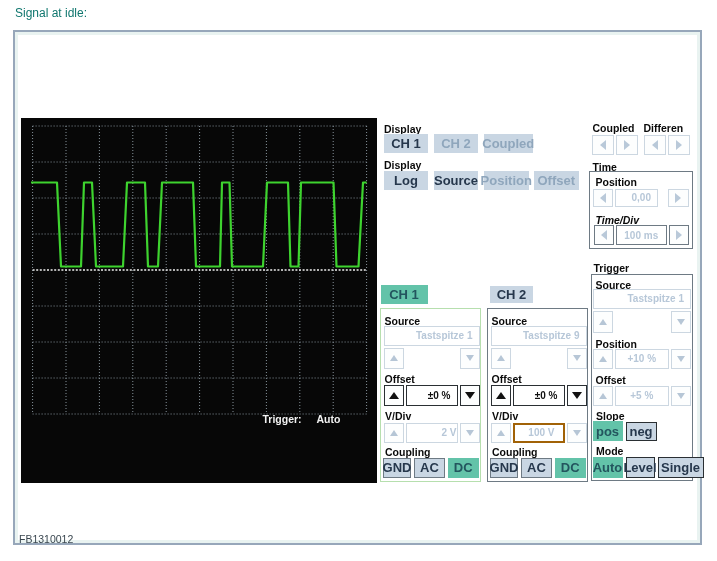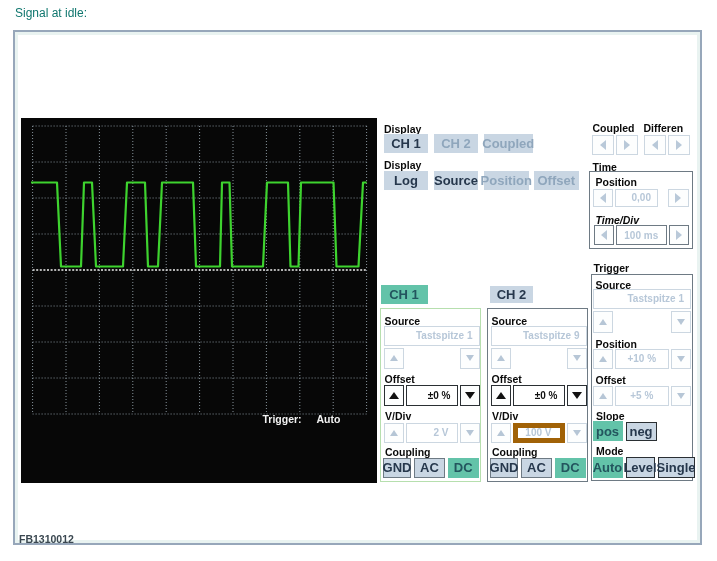--- a/index.html
+++ b/index.html
@@ -100,21 +100,21 @@
     <div class="tu" style=""></div>
   </div>
 <div class="a fld" style="left:406.0px;top:384.5px;width:51.5px;height:21px;border:1px solid #2a2f33;color:#111;justify-content:flex-end;padding-right:6px;">±0 %</div>
 <div class="a" style="left:459.5px;top:384.5px;width:20px;height:21px;border:1px solid #2a2f33;background:#fdfefe;display:flex;align-items:center;justify-content:center;">
     <div class="td" style=""></div>
   </div>
 <div class="a lbl" style="left:385.0px;top:411px;">V/Div</div>
 <div class="a" style="left:384.0px;top:423px;width:20px;height:19.5px;border:1px solid #ccd7e1;background:#fdfefe;display:flex;align-items:center;justify-content:center;">
     <div class="tu dis" style=""></div>
   </div>
-<div class="a fld" style="left:406.0px;top:423px;width:51.5px;height:19.5px;border:1px solid #ccd7e1;color:#b7c7d8;justify-content:flex-end;padding-right:8px;">2 V</div>
+<div class="a fld" style="left:406.0px;top:423px;width:51.5px;height:19.5px;border:1px solid #ccd7e1;color:#b7c7d8;justify-content:flex-end;">2 V</div>
 <div class="a" style="left:459.5px;top:423px;width:20px;height:19.5px;border:1px solid #ccd7e1;background:#fdfefe;display:flex;align-items:center;justify-content:center;">
     <div class="td dis" style=""></div>
   </div>
 <div class="a lbl" style="left:385.0px;top:446.5px;">Coupling</div>
 <div class="a btn" style="left:383.0px;top:457.5px;width:28px;height:20px;background:#c9d6e3;color:#26374c;border:1px solid #6e7a84;">GND</div>
 <div class="a btn" style="left:414.0px;top:457.5px;width:31px;height:20px;background:#c9d6e3;color:#26374c;border:1px solid #6e7a84;">AC</div>
 <div class="a btn" style="left:448.0px;top:457.5px;width:30.5px;height:20px;background:#63c3a9;color:#23555e;">DC</div>
 <div class="a btn" style="left:490px;top:285.5px;width:43px;height:17.5px;background:#c9d6e3;color:#26374c;">CH 2</div>
 <div class="a" style="left:486.5px;top:308px;width:101.5px;height:174px;border:1px solid #6e7a84;background:#fff;"></div>
 <div class="a lbl" style="left:491.5px;top:315.5px;">Source</div>
@@ -130,21 +130,21 @@
     <div class="tu" style=""></div>
   </div>
 <div class="a fld" style="left:513.0px;top:384.5px;width:51.5px;height:21px;border:1px solid #2a2f33;color:#111;justify-content:flex-end;padding-right:6px;">±0 %</div>
 <div class="a" style="left:566.5px;top:384.5px;width:20px;height:21px;border:1px solid #2a2f33;background:#fdfefe;display:flex;align-items:center;justify-content:center;">
     <div class="td" style=""></div>
   </div>
 <div class="a lbl" style="left:492.0px;top:411px;">V/Div</div>
 <div class="a" style="left:491.0px;top:423px;width:20px;height:19.5px;border:1px solid #ccd7e1;background:#fdfefe;display:flex;align-items:center;justify-content:center;">
     <div class="tu dis" style=""></div>
   </div>
-<div class="a fld" style="left:513.0px;top:423px;width:51.5px;height:19.5px;border:5px solid #a16207;color:#b7c7d8;justify-content:flex-end;padding-right:8px;">100 V</div>
+<div class="a fld" style="left:513.0px;top:423px;width:51.5px;height:19.5px;border:2px solid #a16207;color:#b7c7d8;justify-content:flex-end;padding-right:8px;">100 V</div>
 <div class="a" style="left:566.5px;top:423px;width:20px;height:19.5px;border:1px solid #ccd7e1;background:#fdfefe;display:flex;align-items:center;justify-content:center;">
     <div class="td dis" style=""></div>
   </div>
 <div class="a lbl" style="left:492.0px;top:446.5px;">Coupling</div>
 <div class="a btn" style="left:490.0px;top:457.5px;width:28px;height:20px;background:#c9d6e3;color:#26374c;border:1px solid #6e7a84;">GND</div>
 <div class="a btn" style="left:521.0px;top:457.5px;width:31px;height:20px;background:#c9d6e3;color:#26374c;border:1px solid #6e7a84;">AC</div>
 <div class="a btn" style="left:555.0px;top:457.5px;width:30.5px;height:20px;background:#63c3a9;color:#23555e;">DC</div>
 <div class="a lbl" style="left:593.5px;top:262.5px;">Trigger</div>
 <div class="a" style="left:590.5px;top:274px;width:102px;height:207px;border:1px solid #6e7a84;background:#fff;"></div>
 <div class="a lbl" style="left:595.5px;top:279.5px;">Source</div>
@@ -170,14 +170,14 @@
 <div class="a fld" style="left:614.5px;top:386px;width:54.5px;height:19.5px;border:1px solid #ccd7e1;color:#b7c7d8;justify-content:center;">+5 %</div>
 <div class="a" style="left:671.0px;top:386px;width:20px;height:19.5px;border:1px solid #ccd7e1;background:#fdfefe;display:flex;align-items:center;justify-content:center;">
     <div class="td dis" style=""></div>
   </div>
 <div class="a lbl" style="left:596.0px;top:410.5px;">Slope</div>
 <div class="a btn" style="left:592.5px;top:421px;width:30px;height:20px;background:#63c3a9;color:#23555e;">pos</div>
 <div class="a btn" style="left:625.5px;top:421.5px;width:31px;height:19px;background:#c9d6e3;color:#26374c;border:1px solid #2a2f33;">neg</div>
 <div class="a lbl" style="left:596.0px;top:446px;">Mode</div>
 <div class="a btn" style="left:592.5px;top:456.5px;width:30px;height:21px;background:#63c3a9;color:#23555e;">Auto</div>
 <div class="a btn" style="left:625.5px;top:457px;width:29px;height:20.5px;background:#c9d6e3;color:#26374c;border:1px solid #2a2f33;">Level</div>
-<div class="a btn" style="left:657.5px;top:457px;width:37px;height:20.5px;background:#c9d6e3;color:#26374c;border:1px solid #2a2f33;">Single</div>
-<div class="a" style="left:19px;top:533px;font-size:10.5px;font-weight:700;color:#3a4750;">FB1310012</div>
+<div class="a btn" style="left:657.5px;top:457px;width:46px;height:20.5px;background:#c9d6e3;color:#26374c;border:1px solid #2a2f33;">Single</div>
+<div class="a" style="left:19px;top:533px;font-size:10.5px;font-weight:400;color:#3a4750;">FB1310012</div>
 
 </body></html>

